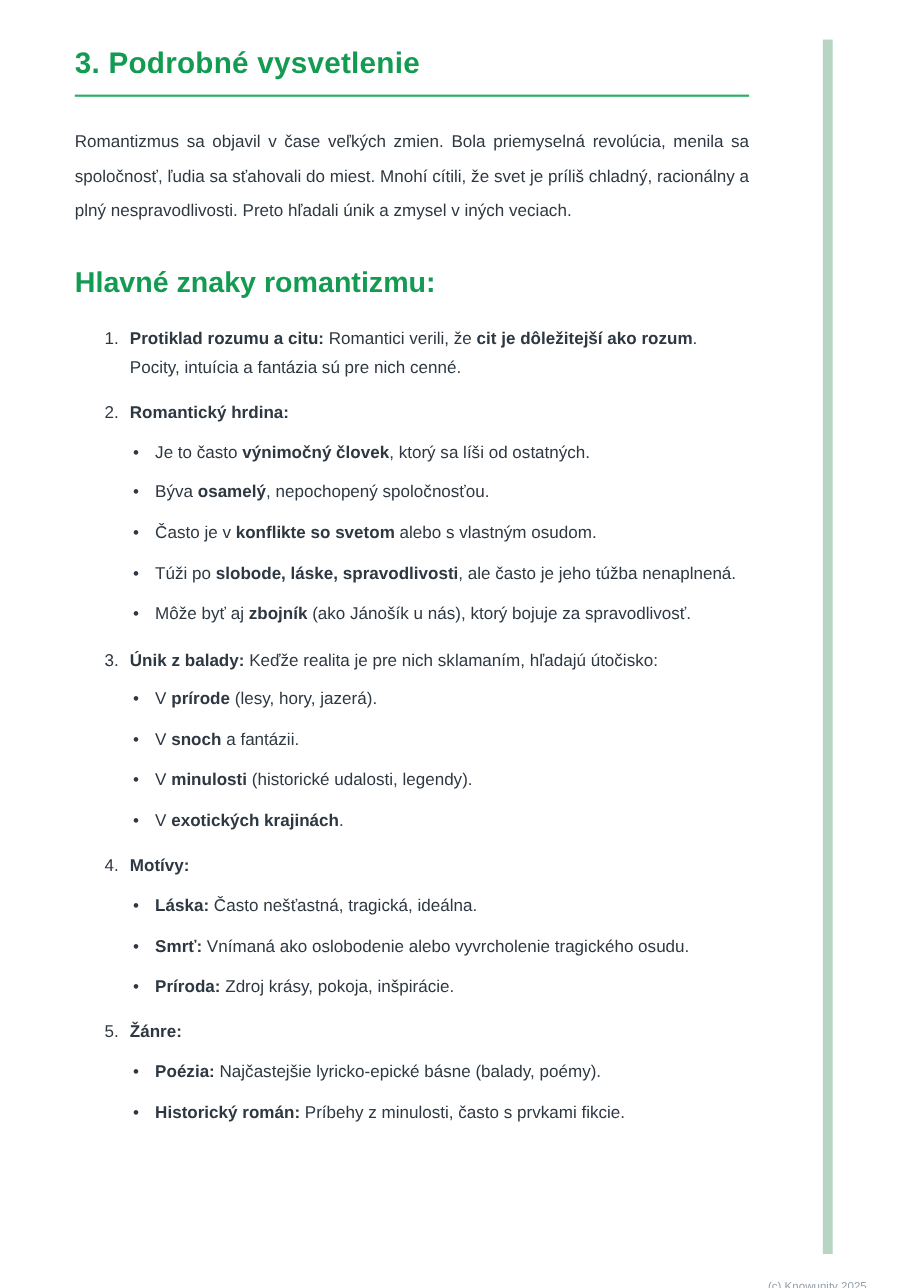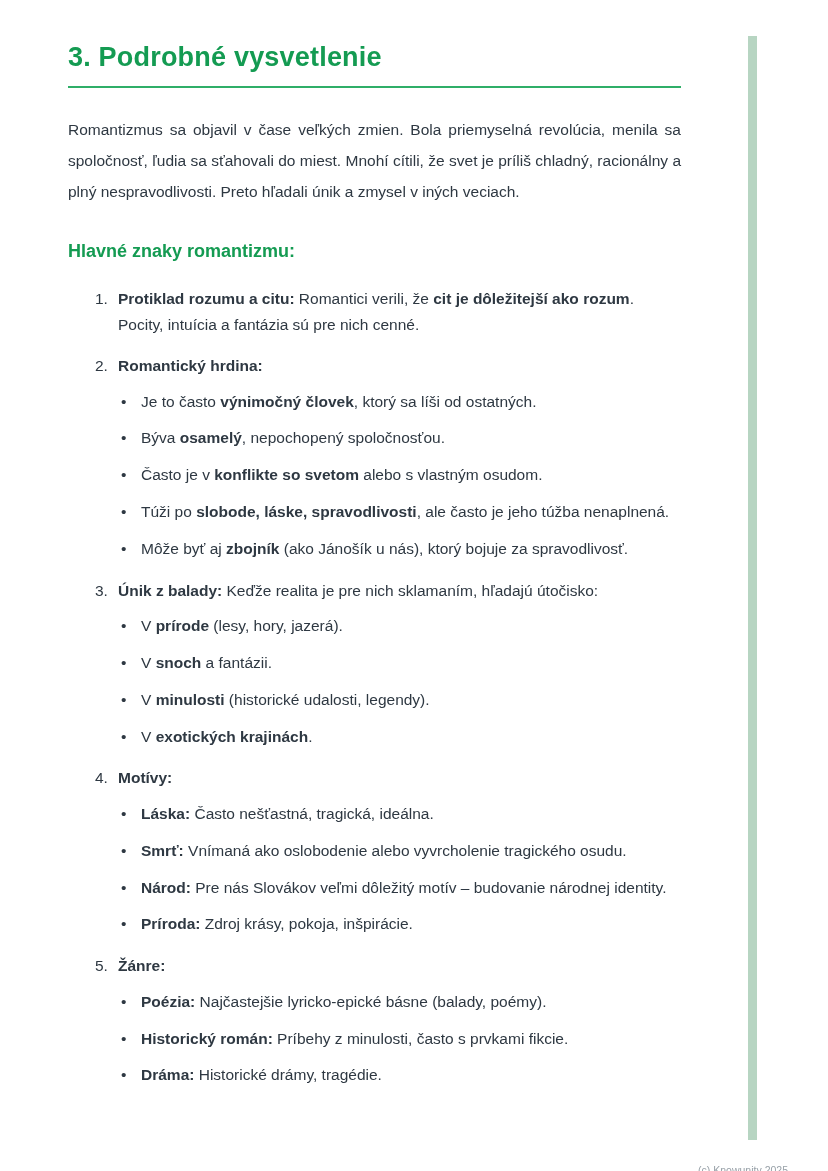--- a/index.html
+++ b/index.html
@@ -41,21 +41,21 @@
     margin-top: 13px;
     margin-bottom: 26px;
   }
   .intro {
     font-size: 15.5px;
     line-height: 2.0;
     text-align: justify;
     color: #2e3842;
   }
   h2.section-heading {
-    font-size: 18px;
+    font-size: 26px;
     font-weight: 700;
     color: #149b52;
     margin-top: 34px;
     margin-bottom: 24px;
   }
   .main-list {
     list-style: none;
     margin-left: 27px;
     font-size: 15.5px;
   }
@@ -121,26 +121,24 @@
           </ul></li>
         <li><span class="num">3.</span><span class="lead"><b>Únik z balady:</b> Keďže realita je pre nich sklamaním, hľadajú útočisko:</span><ul class="bullets">
             <li>V <b>prírode</b> (lesy, hory, jazerá).</li>
             <li>V <b>snoch</b> a fantázii.</li>
             <li>V <b>minulosti</b> (historické udalosti, legendy).</li>
             <li>V <b>exotických krajinách</b>.</li>
           </ul></li>
         <li><span class="num">4.</span><span class="lead"><b>Motívy:</b></span><ul class="bullets">
             <li><b>Láska:</b> Často nešťastná, tragická, ideálna.</li>
             <li><b>Smrť:</b> Vnímaná ako oslobodenie alebo vyvrcholenie tragického osudu.</li>
-            <li><b>Národ:</b> Pre nás Slovákov veľmi dôležitý motív – budovanie národnej identity.</li>
             <li><b>Príroda:</b> Zdroj krásy, pokoja, inšpirácie.</li>
           </ul></li>
         <li><span class="num">5.</span><span class="lead"><b>Žánre:</b></span><ul class="bullets">
             <li><b>Poézia:</b> Najčastejšie lyricko-epické básne (balady, poémy).</li>
             <li><b>Historický román:</b> Príbehy z minulosti, často s prvkami fikcie.</li>
-            <li><b>Dráma:</b> Historické drámy, tragédie.</li>
           </ul></li>
       </ol>
 
   </div>
 
   <div class="watermark">(c) Knowunity 2025</div>
 </div>
 
 </body></html>

